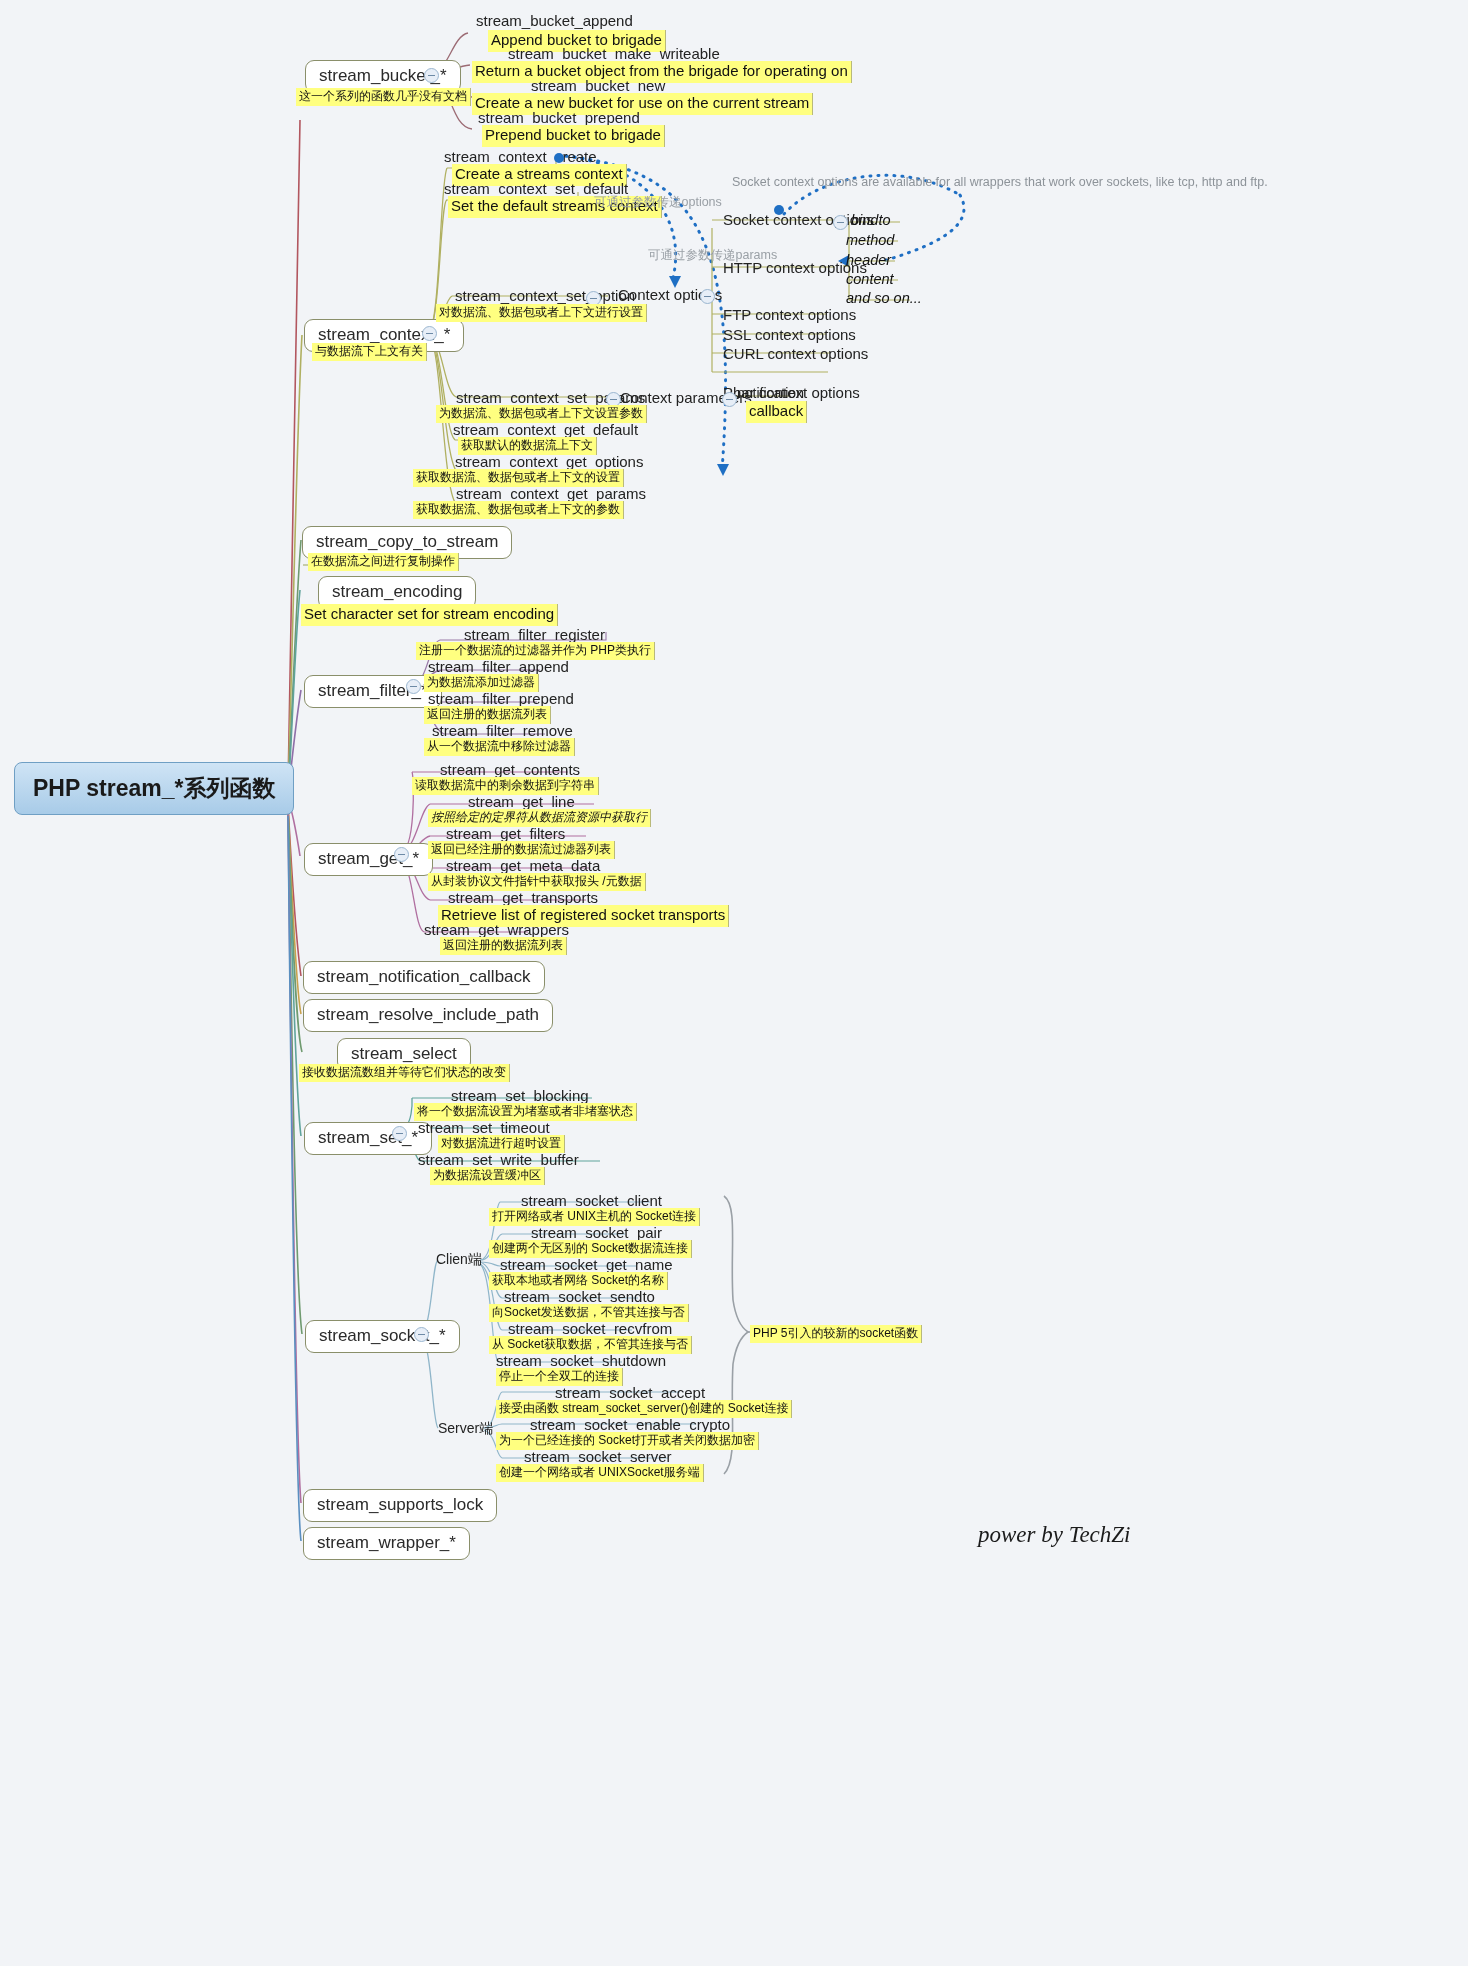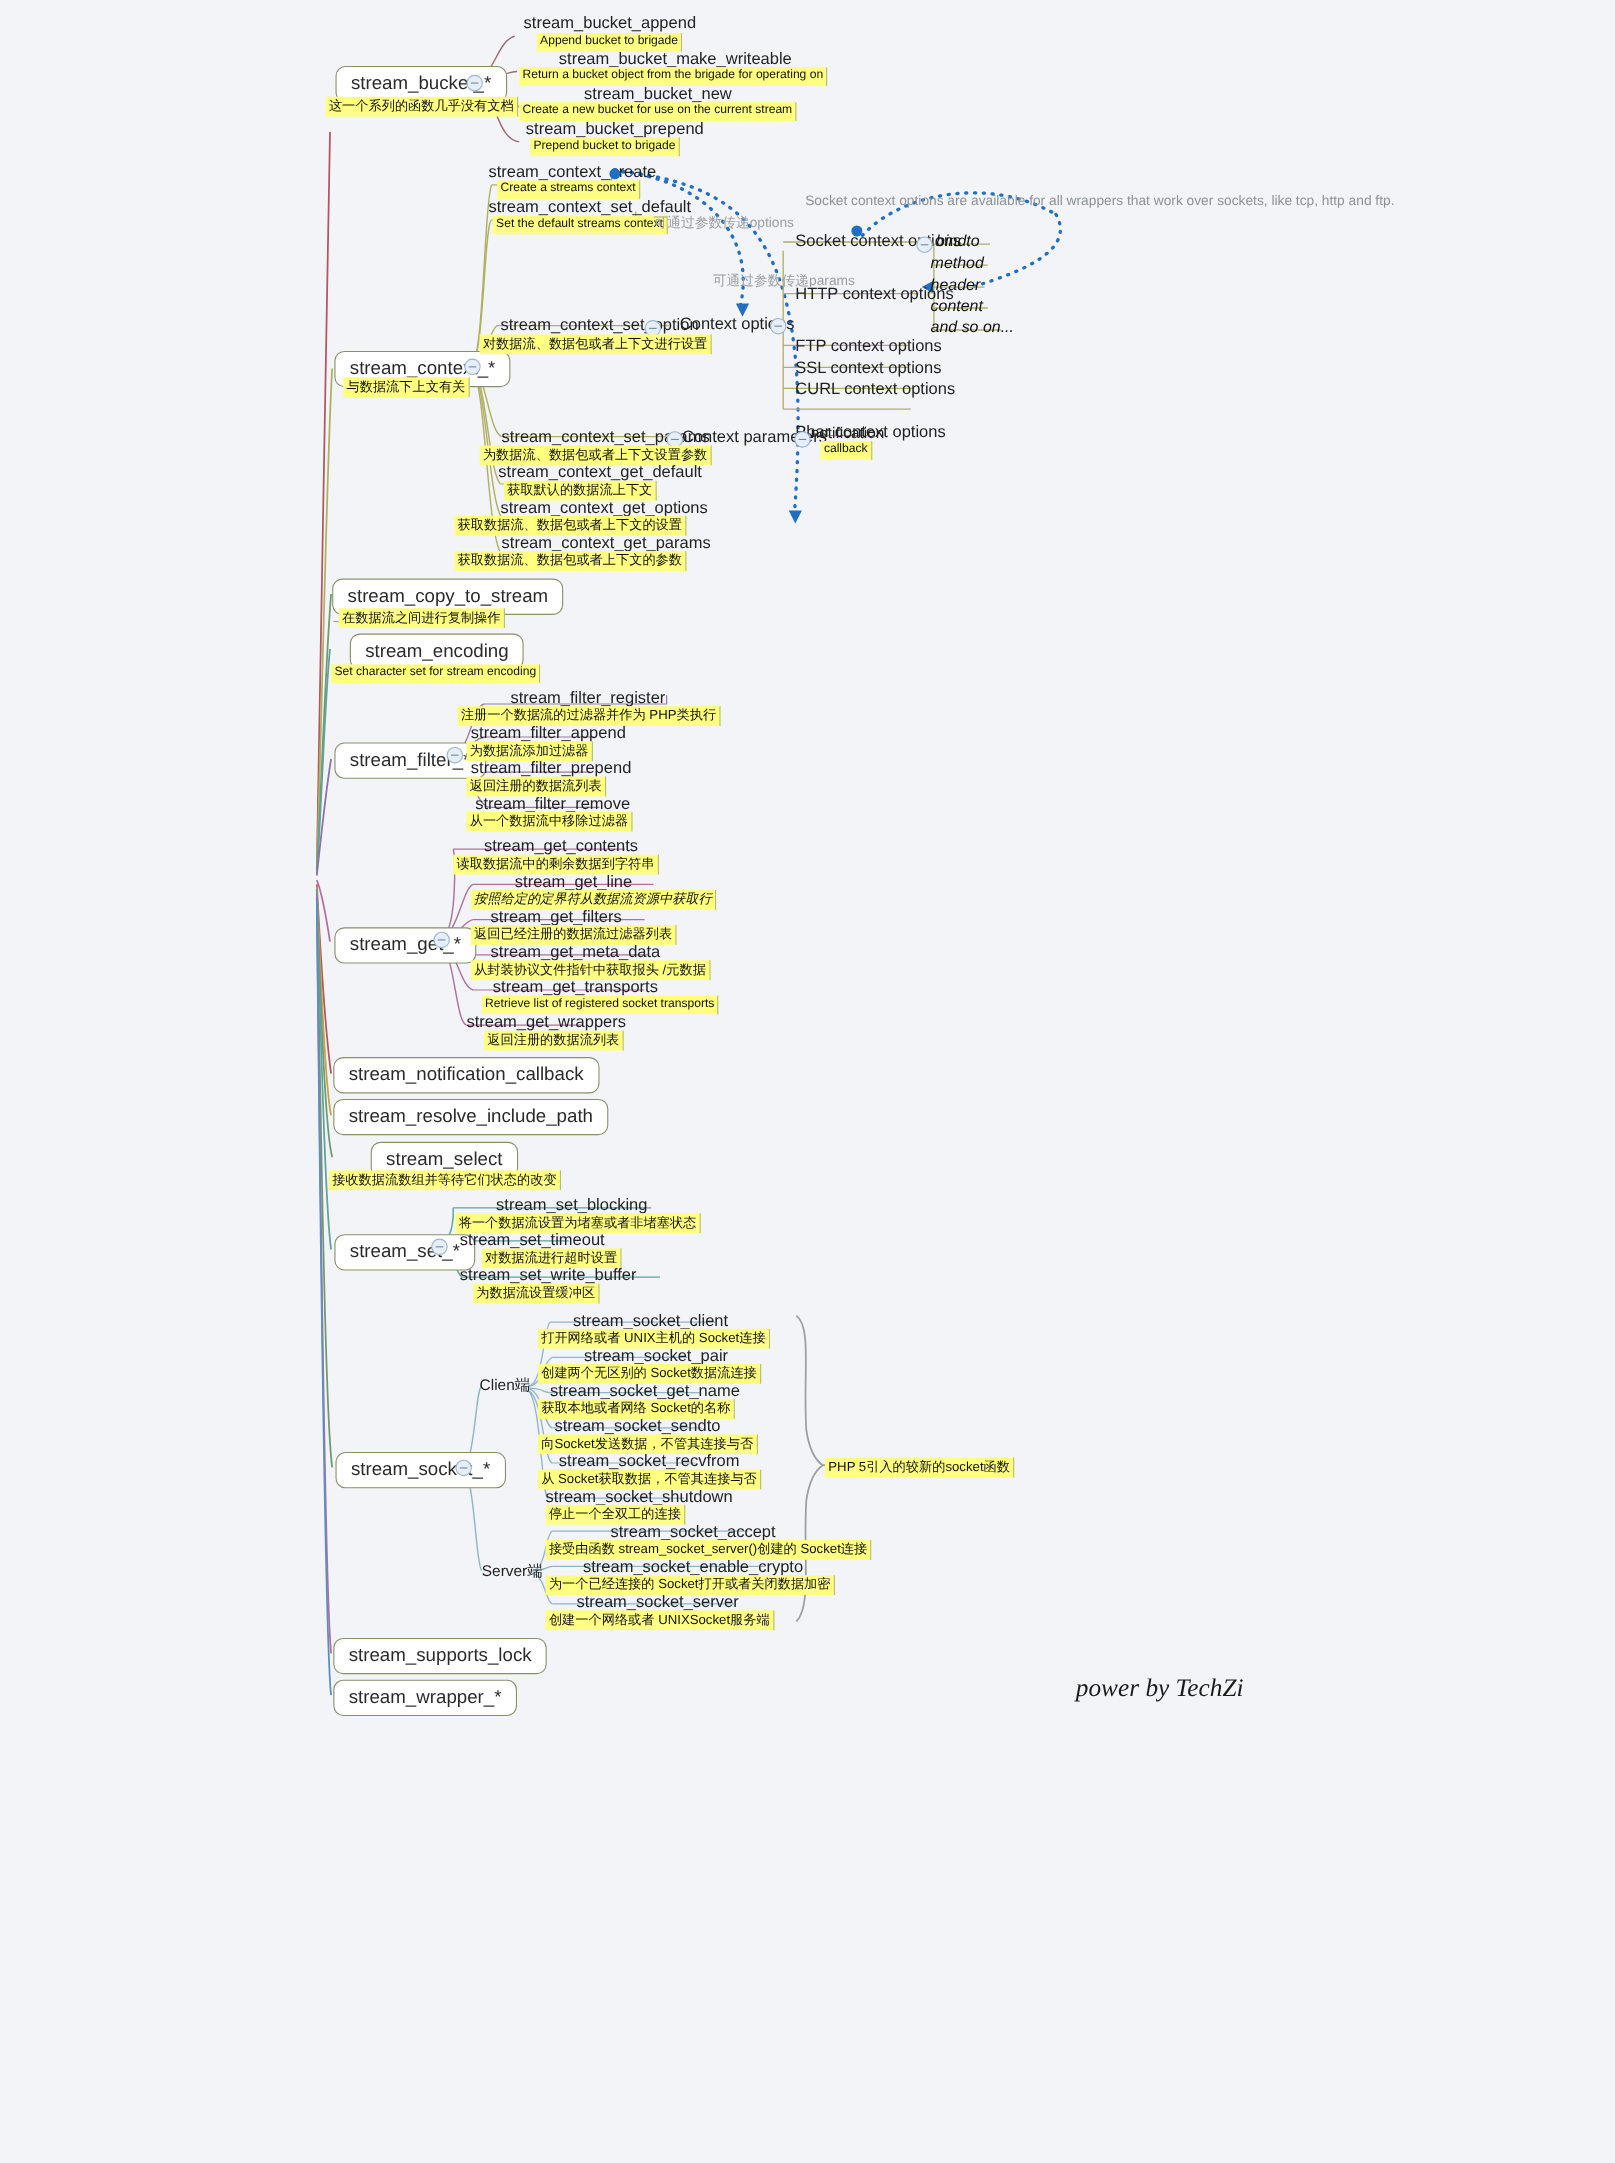--- a/index.html
+++ b/index.html
@@ -20,21 +20,21 @@
   }
   .root{
     background:linear-gradient(#cfe4f5,#a8cbe8);
     border:1px solid #6f9fc4;border-radius:8px;
     padding:10px 18px;font-size:23px;color:#1a1a1a;font-weight:bold;
   }
   .plain{font-size:15px;color:#222;}
   .plain-sm{font-size:14px;color:#222;}
   .italic{font-size:14.5px;color:#111;font-style:italic;}
   .note{
-    background:#ffff80;color:#111;font-size:11px;
+    background:#ffff80;color:#111;font-size:15px;
     padding:1px 3px 2px 3px;border-right:1px solid #b9b97a;
     display:inline-block;line-height:1.25;
   }
   .note-cn{font-size:12px;}
   .grey{color:#9aa0a6;font-size:12.5px;}
   .grey-lg{color:#8d9399;font-size:12.5px;}
   .sig{position:absolute;font-family:"Liberation Serif","DejaVu Serif",serif;
        font-style:italic;font-size:23px;color:#1b1b1b;}
   
   .bub{
@@ -215,20 +215,21 @@
       <path d="M502 1458 L 668 1458"></path>
     </g>
 
     <g fill="none" stroke="#9aa0a6" stroke-width="1.6">
       <path d="M724 1196 C 738 1206, 730 1250, 733 1300 C 736 1320, 742 1328, 748 1332
                C 742 1336, 736 1344, 733 1364 C 730 1414, 738 1460, 724 1474"></path>
       <path d="M748 1332 L 756 1332"></path>
     </g>
   </svg>
 
+  <div class="node root" style="left:14px;top:762px;">PHP stream_*系列函数</div>
 
   <div class="node boxed" style="left:305px;top:60px;">stream_bucket_*</div>
   <div class="bub" style="left:424px;top:68px;"></div>
   <div class="node note note-cn" style="left:296px;top:88px;">这一个系列的函数几乎没有文档</div>
 
   <div class="node plain" style="left:476px;top:12px;">stream_bucket_append</div>
   <div class="node note" style="left:488px;top:30px;">Append bucket to brigade</div>
 
   <div class="node plain" style="left:508px;top:45px;">stream_bucket_make_writeable</div>
   <div class="node note" style="left:472px;top:61px;">Return a bucket object from the brigade for operating on</div>

